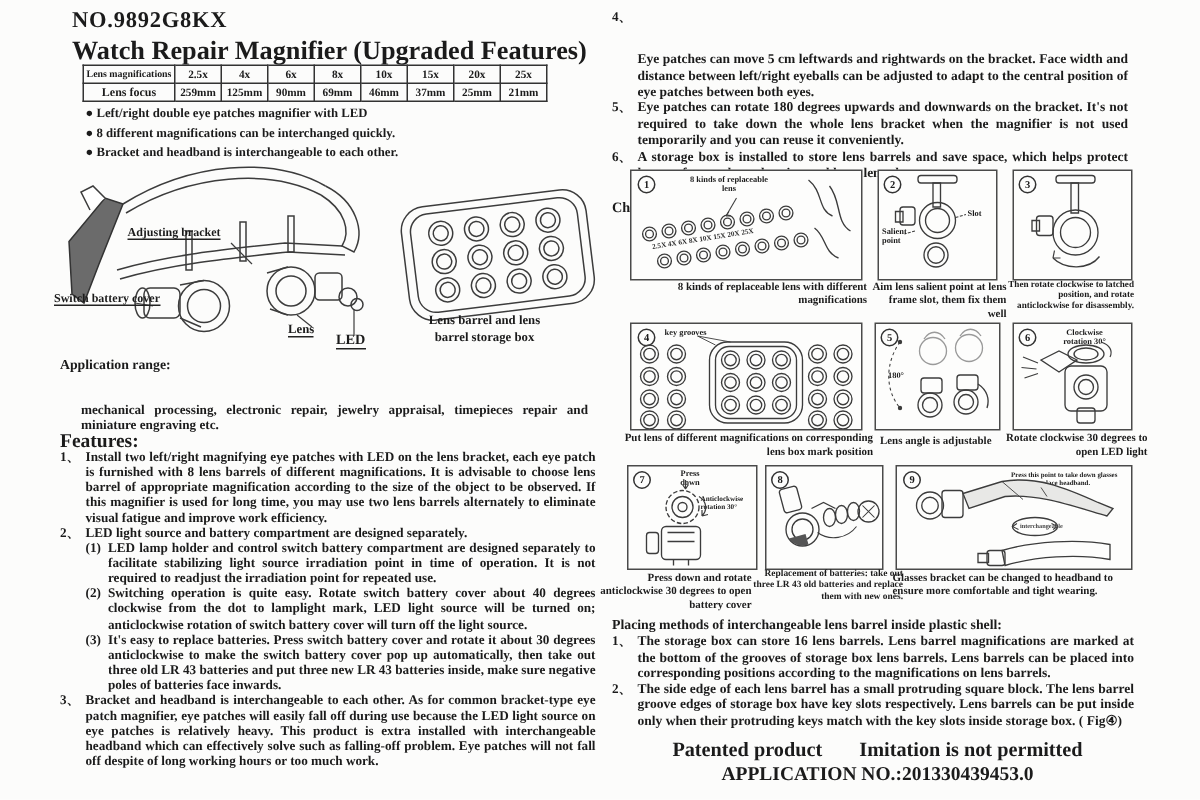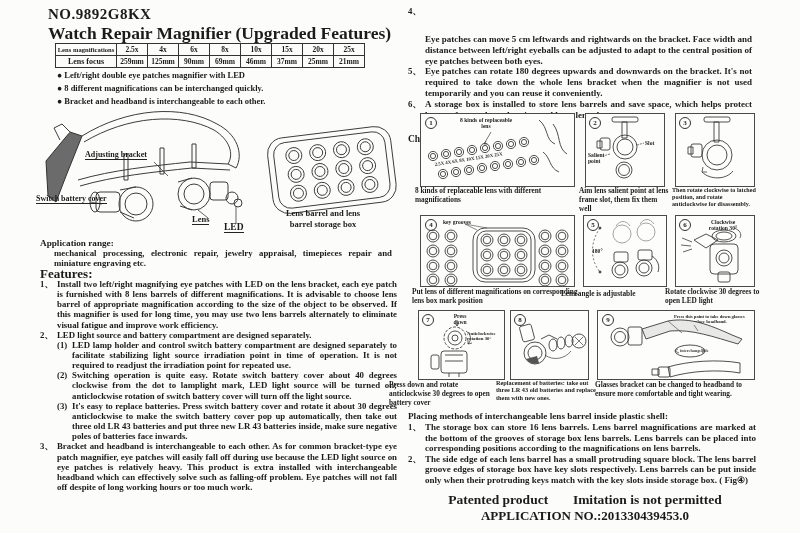--- a/index.html
+++ b/index.html
@@ -9,21 +9,21 @@
   .jtext{font-size:8.8px;line-height:10.15px;text-align:justify;}
   .flexi{display:flex;align-items:flex-start;}
   .mk{flex:0 0 17px;font-size:8.8px;line-height:10.15px;}
   .mk2{flex:0 0 15px;font-size:8.8px;line-height:10.15px;}
   .tx{flex:1;}
   table.spec{border-collapse:collapse;}
   table.spec td{border:1px solid #333;text-align:center;padding:0;height:11px;}
   .panel{position:absolute;border:1.2px solid #4a4a4a;background:#fdfdfc;}
   .pnum{position:absolute;width:10px;height:10px;border:1px solid #333;border-radius:50%;
         font-size:7px;line-height:10px;text-align:center;font-weight:bold;}
-  .cap{position:absolute;text-align:left;font-size:7.3px;line-height:8.8px;}
+  .cap{position:absolute;text-align:right;font-size:7.3px;line-height:8.8px;}
   .plabel{position:absolute;font-size:5.6px;line-height:6.4px;}
   .ul{border-bottom:0.8px solid #222;}
   svg{position:absolute;left:0;top:0;}
   svg *{vector-effect:non-scaling-stroke;}
 </style>
 </head>
 <body>
 
 <div id="page">
 
@@ -136,21 +136,21 @@
   <div class="abs ul" style="left:36px;top:194px;font-size:8px;">Switch battery cover</div>
   <div class="abs ul" style="left:192px;top:214px;font-size:8.5px;">Lens</div>
   <div class="abs ul" style="left:224px;top:222px;font-size:9.5px;">LED</div>
   <div class="abs" style="left:268px;top:208px;width:110px;text-align:center;font-size:8.5px;line-height:10.5px;">
     <div>Lens barrel and lens</div>
     <div>barrel storage box</div>
   </div>
 
   <div class="abs" style="left:40px;top:238px;width:357px;">
     <div style="font-size:9.2px;line-height:10.3px;">Application range:</div>
-    <div class="jtext" style="margin-left:14px;width:338px;">mechanical processing, electronic repair, jewelry appraisal, timepieces repair and miniature engraving etc.</div>
+    <div class="jtext" style="margin-left:14px;width:338px;margin-top:20px;">mechanical processing, electronic repair, jewelry appraisal, timepieces repair and miniature engraving etc.</div>
     <div style="font-size:13px;line-height:10.3px;">Features:</div>
 
     <div class="flexi">
       <span class="mk">1、</span>
       <span class="tx jtext">Install two left/right magnifying eye patches with LED on the lens bracket, each eye patch is furnished with 8 lens barrels of different magnifications. It is advisable to choose lens barrel of appropriate magnification according to the size of the object to be observed. If this magnifier is used for long time, you may use two lens barrels alternately to eliminate visual fatigue and improve work efficiency.</span>
     </div>
     <div class="flexi">
       <span class="mk">2、</span>
       <span class="tx jtext">LED light source and battery compartment are designed separately.</span>
     </div>

